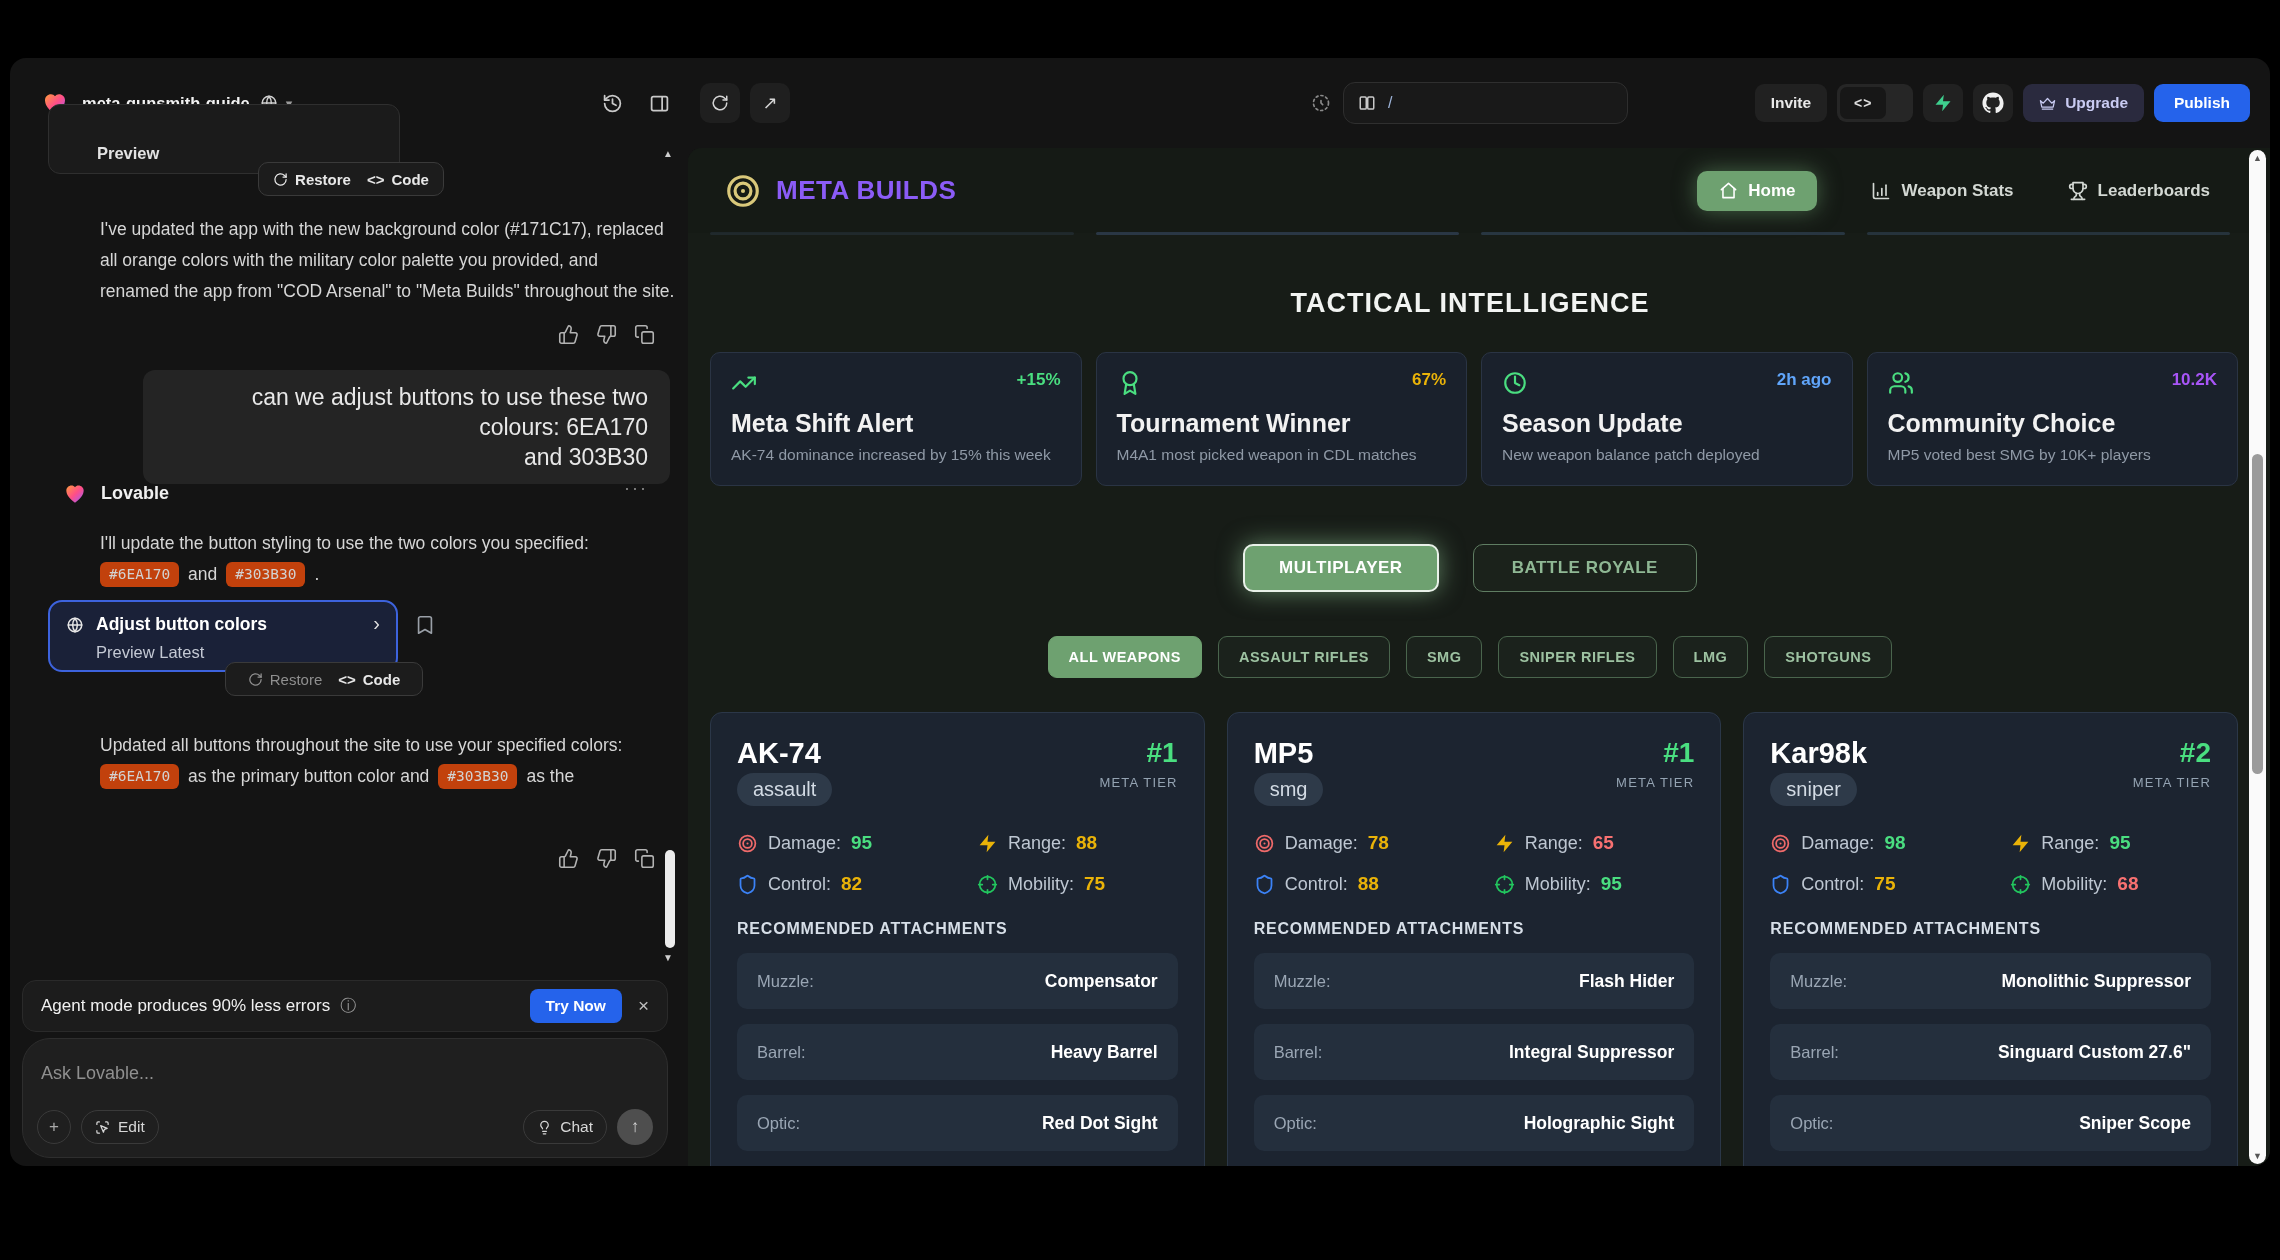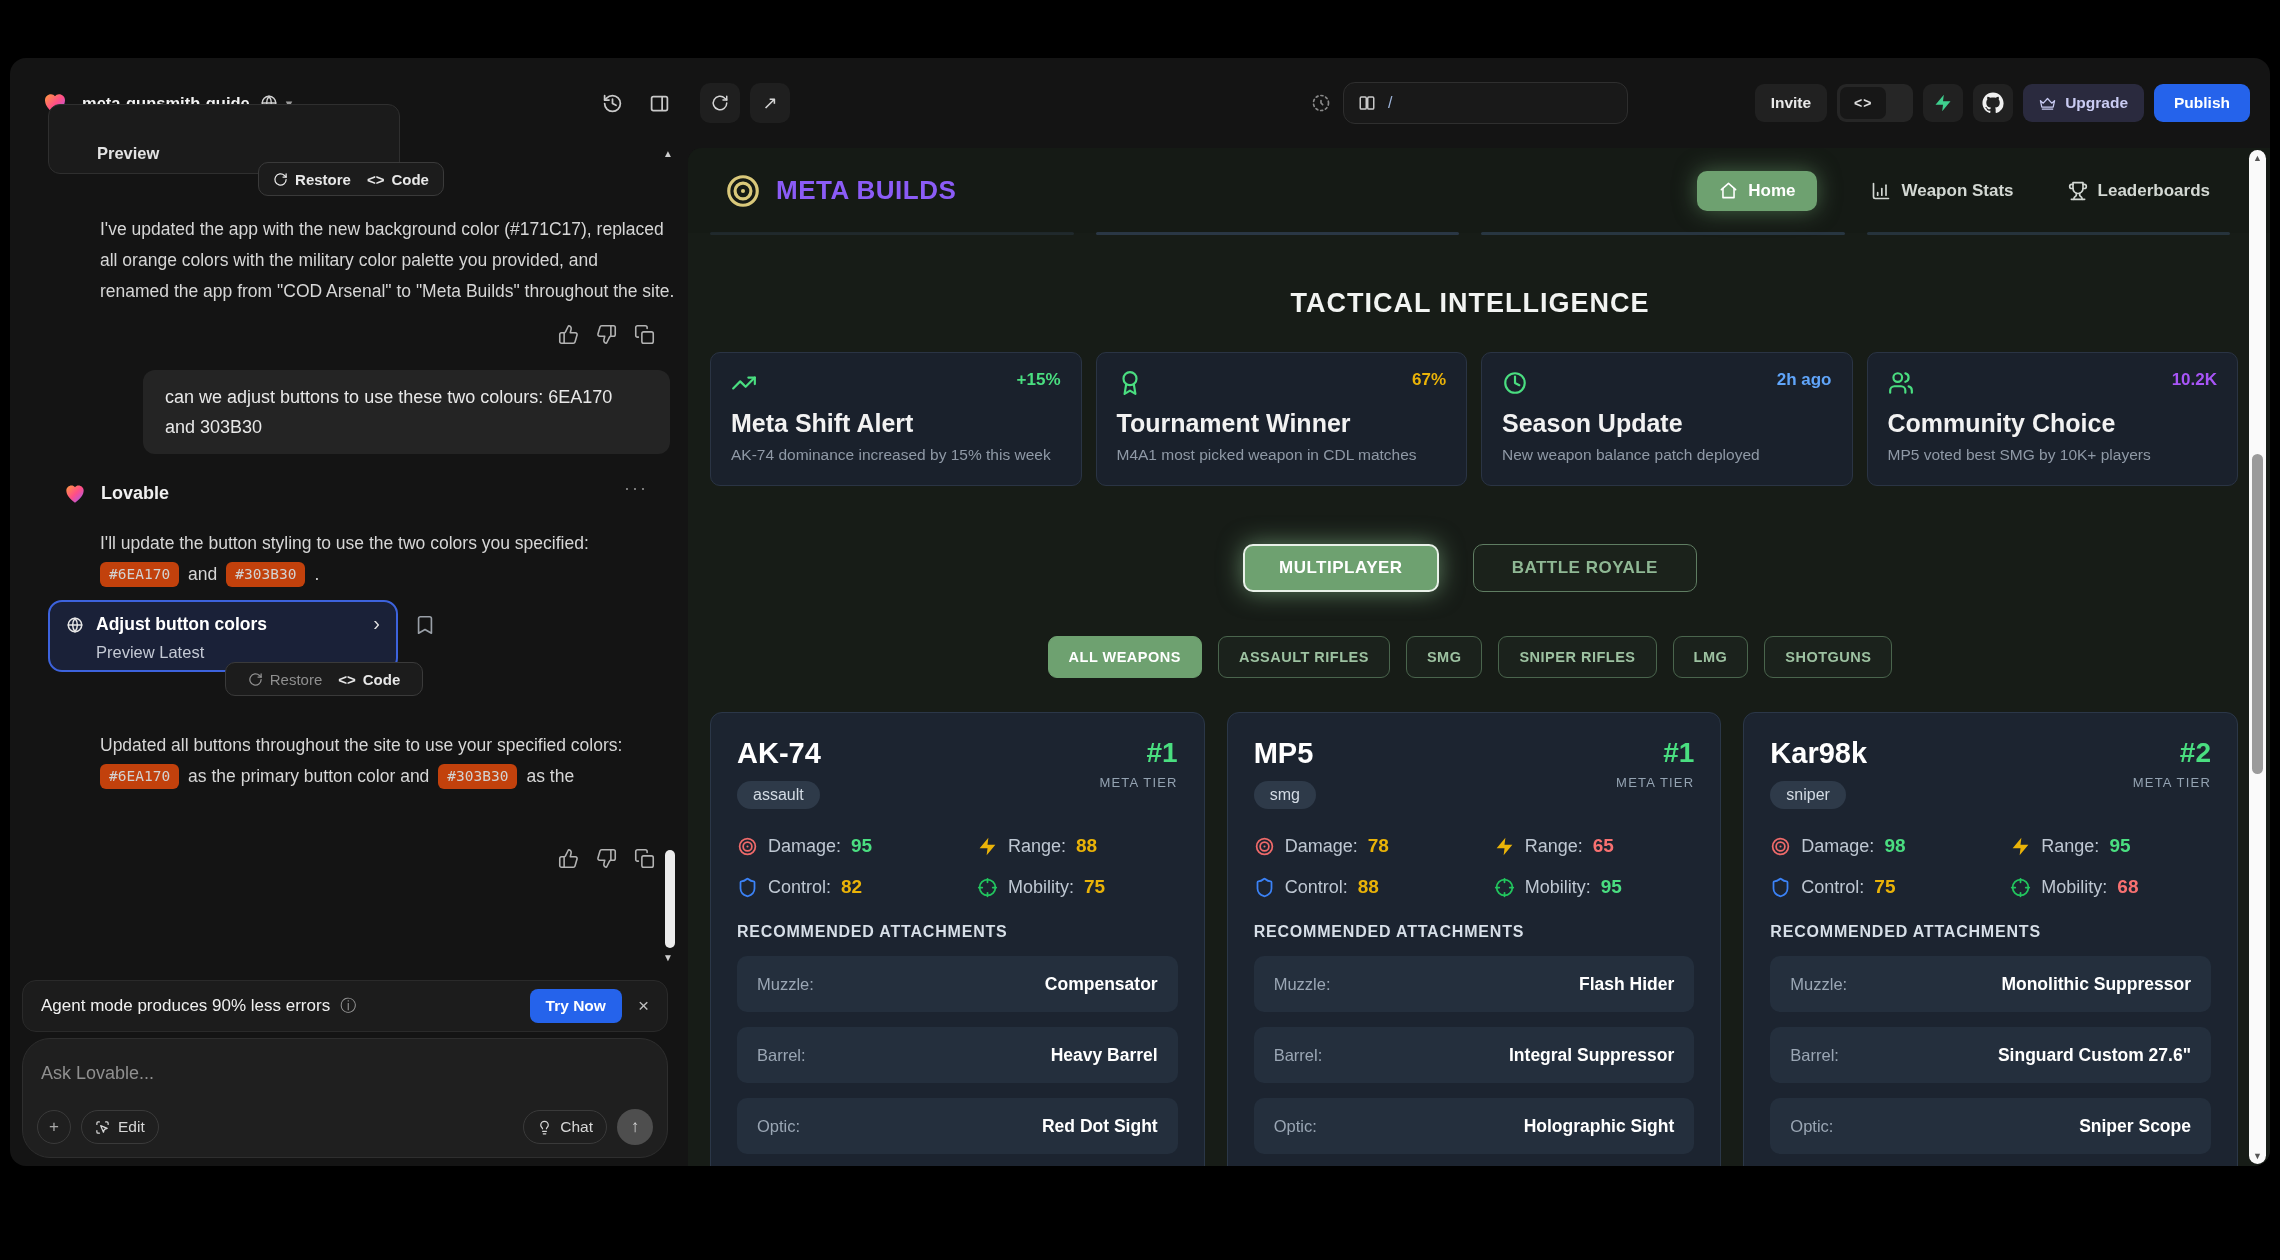--- a/index.html
+++ b/index.html
@@ -46,21 +46,21 @@
   .msg .ln { height:31px; white-space:nowrap; }
   .ln.flexln { display:flex; align-items:center; gap:9px; }
   .code-chip { display:inline-block; background:#c2410c; border-radius:6px; padding:3px 9px; font-family:"DejaVu Sans Mono", monospace; font-size:14.5px; color:#d2d2d2; line-height:19px; }
   .msg1 { top:66px; }
   .msg2 { top:380px; }
   .msg3 { top:582px; }
   .actions { position:absolute; right:33px; display:flex; gap:17px; color:#b3b3b3; }
   .actions .a-ic { display:flex; cursor:pointer; }
   .actions1 { top:176px; }
   .actions2 { top:700px; }
-  .bubble { position:absolute; left:133px; top:222px; width:527px; background:#242424; border-radius:12px; padding:12px 22px; font-size:18px; line-height:30px; color:#e8e8e8; }
+  .bubble { position:absolute; left:133px; top:222px; width:527px; background:#242424; border-radius:12px; padding:12px 22px; font-size:23px; line-height:30px; color:#e8e8e8;text-align:right; }
   .lv-head { position:absolute; left:52px; top:332px; display:flex; align-items:center; gap:13px; }
   .lv-name { font-size:18px; font-weight:bold; color:#f0f0f0; }
   .more-dots { position:absolute; right:40px; top:330px; color:#8a8a8a; font-size:18px; letter-spacing:2px; }
   .adjust-card { position:absolute; left:38px; top:452px; width:350px; height:72px; background:#1a2138; border:2px solid #3d63dd; border-radius:14px; }
   .ac-row1 { position:absolute; left:16px; top:12px; display:flex; align-items:center; gap:12px; color:#e6e6e6; }
   .ac-title { font-size:17.5px; font-weight:bold; color:#fff; }
   .ac-chev { position:absolute; right:16px; top:10px; color:#dfdfdf; font-size:20px; }
   .ac-sub { position:absolute; left:46px; top:41px; font-size:16.5px; color:#c4c9d4; }
   .bookmark { position:absolute; left:404px; top:466px; color:#9aa0a8; display:flex; }
   .chat-scroll-up { position:absolute; left:653px; top:0px; color:#cfcfcf; font-size:10px; }
@@ -100,21 +100,21 @@
   .mode-btn { height:48px; display:flex; align-items:center; border-radius:10px; font-size:17px; font-weight:bold; letter-spacing:0.5px; }
   .mode-active { background:#6EA170; color:#fff; padding:0 34px; border:2px solid #e9f1e9; box-shadow:0 0 24px rgba(130,180,135,.65); }
   .mode-inactive { background:rgba(110,161,112,.05); border:1.5px solid #5f7d62; color:#8fb894; padding:0 38px; }
   .chips-row { position:absolute; top:488px; left:0; right:18px; display:flex; justify-content:center; gap:16px; }
   .chip { height:42px; display:flex; align-items:center; padding:0 20px; border-radius:9px; font-size:14.5px; font-weight:bold; letter-spacing:0.5px; background:#1b221c; border:1px solid #4a654d; color:#9dc2a1; }
   .chip-active { background:#6EA170; border-color:#6EA170; color:#fff; }
   .weapons-row { position:absolute; top:564px; left:22px; right:32px; display:grid; grid-template-columns:repeat(3,1fr); gap:22px; }
   .wcard { height:600px; background:#1c2430; border:1px solid #2b3748; border-radius:12px; padding:24px 26px; }
   .wc-top { display:flex; justify-content:space-between; }
   .wc-name { font-size:29px; font-weight:bold; color:#fff; }
-  .wc-class { display:inline-block; margin-top:11px; background:#2e3a49; border-radius:999px; padding:5px 16px; font-size:16px; color:#d3dbe4; }
+  .wc-class { display:inline-block; margin-top:3px; background:#2e3a49; border-radius:999px; padding:5px 16px; font-size:20px; color:#d3dbe4; }
   .wc-rank-wrap { text-align:right; }
   .wc-rank { font-size:28px; font-weight:bold; color:#4ade80; }
   .wc-tier { margin-top:6px; font-size:13px; letter-spacing:1.2px; color:#94a3b2; }
   .wc-stats { margin-top:26px; display:grid; grid-template-columns:240px 1fr; row-gap:19px; }
   .stat { display:flex; align-items:center; gap:10px; font-size:18px; color:#bec7d2; }
   .stat b { font-size:19px; }
   .c-green { color:#4ade80; } .c-gold { color:#eab308; } .c-red { color:#f87171; }
   .ic-damage { color:#ef6a6a; display:flex; } .ic-range { display:flex; } .ic-control { color:#3b82f6; display:flex; } .ic-mobility { color:#22c55e; display:flex; }
   .wc-att-title { margin-top:25px; font-size:16px; font-weight:bold; letter-spacing:0.8px; color:#d7dfe8; }
   .att-row { margin-top:15px; height:56px; background:#242f3d; border-radius:10px; display:flex; align-items:center; justify-content:space-between; padding:0 20px; }

